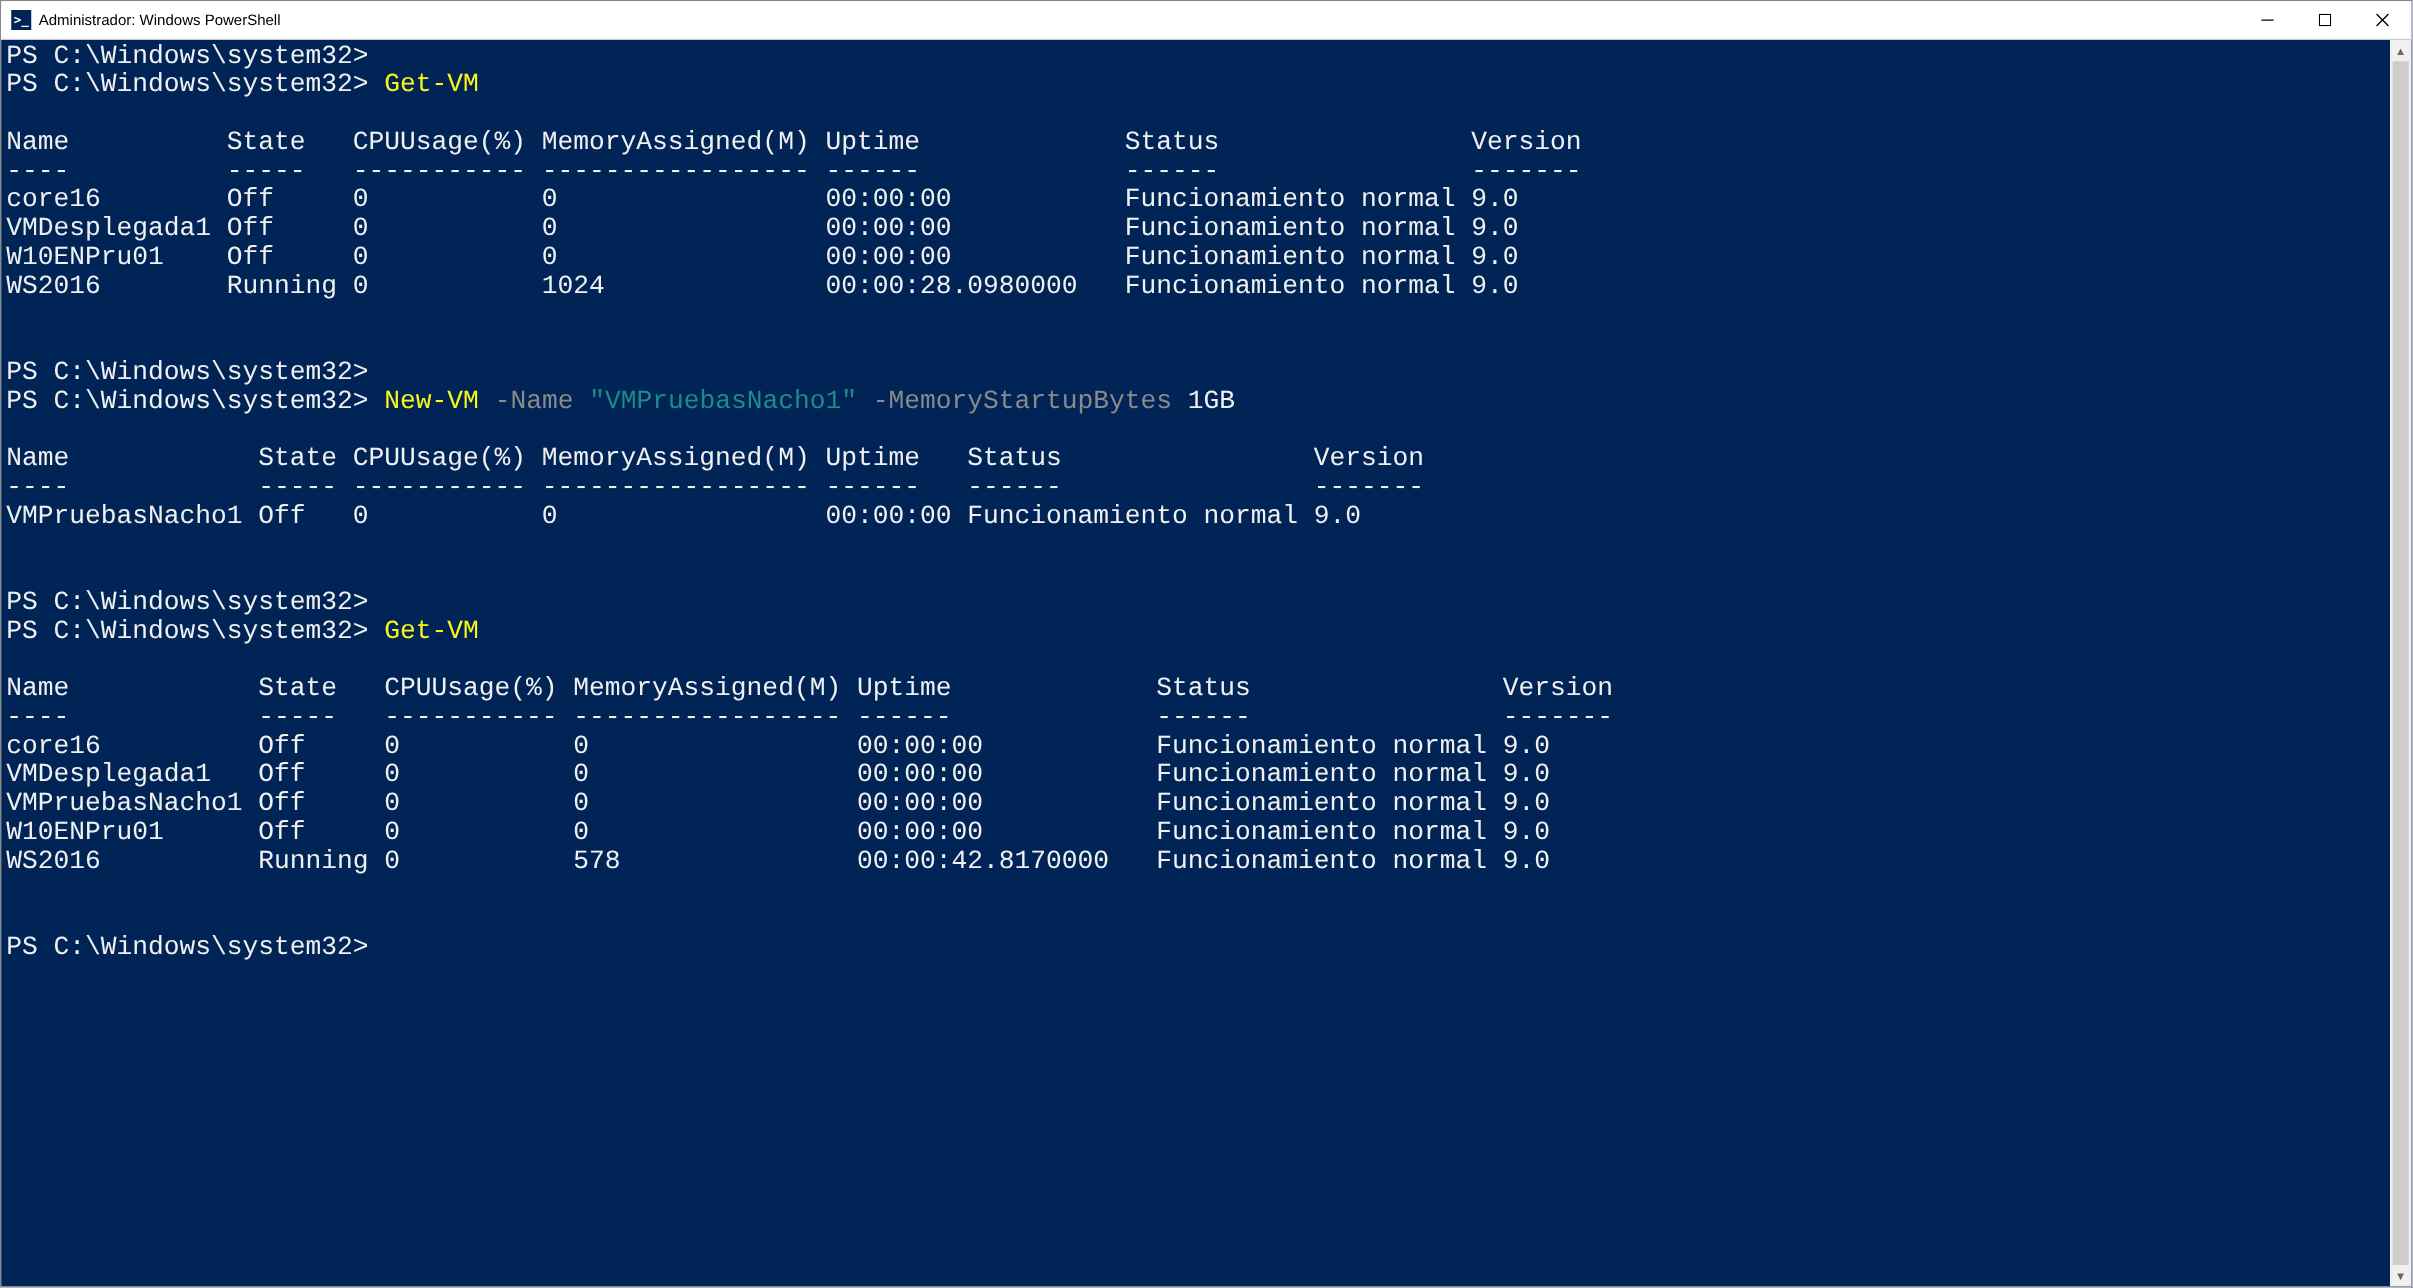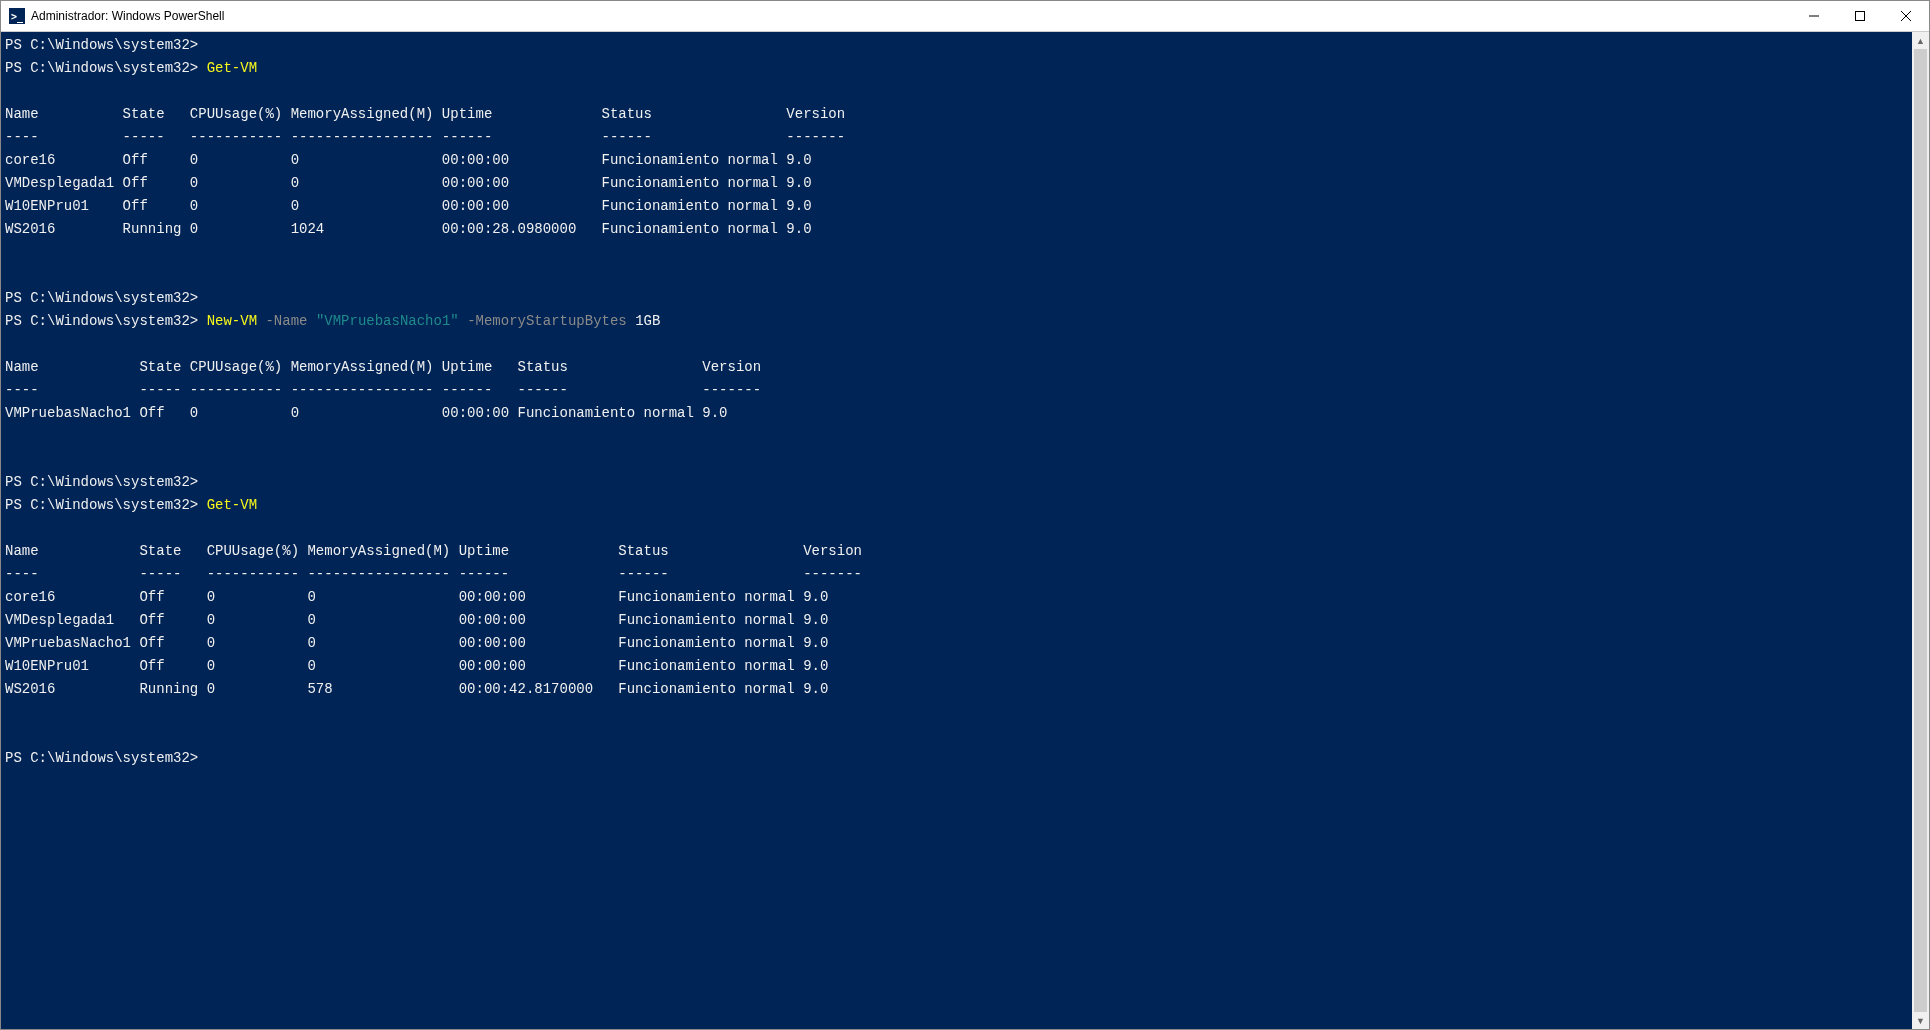--- a/index.html
+++ b/index.html
@@ -5,21 +5,21 @@
   html,body{margin:0;padding:0;height:100%;font-family:"Segoe UI",Arial,sans-serif;background:#fff;}
   .window{width:1930px;height:1030px;display:flex;flex-direction:column;border:1px solid #888;box-sizing:border-box;}
   .titlebar{height:30px;background:#fff;display:flex;align-items:center;border-bottom:1px solid #ccc;}
   .titlebar .icon{width:16px;height:16px;margin:0 6px 0 8px;background:#012456;display:flex;align-items:center;justify-content:center;}
   .titlebar .icon span{color:#fff;font-size:10px;font-weight:bold;font-family:Consolas,monospace;}
   .titlebar .title{font-size:12px;color:#000;}
   .titlebar .spacer{flex:1;}
   .titlebar .btn{width:46px;height:30px;display:flex;align-items:center;justify-content:center;font-size:12px;color:#000;}
   .titlebar .btn svg{width:10px;height:10px;}
   .body{flex:1;display:flex;background:#012456;}
-  .terminal{flex:1;padding:2px 4px;color:#eee;font-family:Consolas,"Courier New",monospace;font-size:14px;line-height:23px;white-space:pre;overflow:hidden;}
+  .terminal{flex:1;padding:2px 4px;color:#eee;font-family:Consolas,"Courier New",monospace;font-size:21px;line-height:23px;white-space:pre;overflow:hidden;}
   .scrollbar{width:17px;background:#f0f0f0;position:relative;}
   .scrollbar .arrow{position:absolute;left:0;width:17px;height:17px;display:flex;align-items:center;justify-content:center;color:#666;font-size:9px;}
   .scrollbar .arrow.up{top:0;}
   .scrollbar .arrow.down{bottom:0;}
   .scrollbar .thumb{position:absolute;left:2px;top:17px;width:13px;bottom:17px;background:#cdcdcd;}
   .c-white{color:#f0f0f0;}
   .c-yellow{color:#f7f71a;}
   .c-gray{color:#8a8a8a;}
   .c-darkcyan{color:#1e8a8a;}
 </style>

